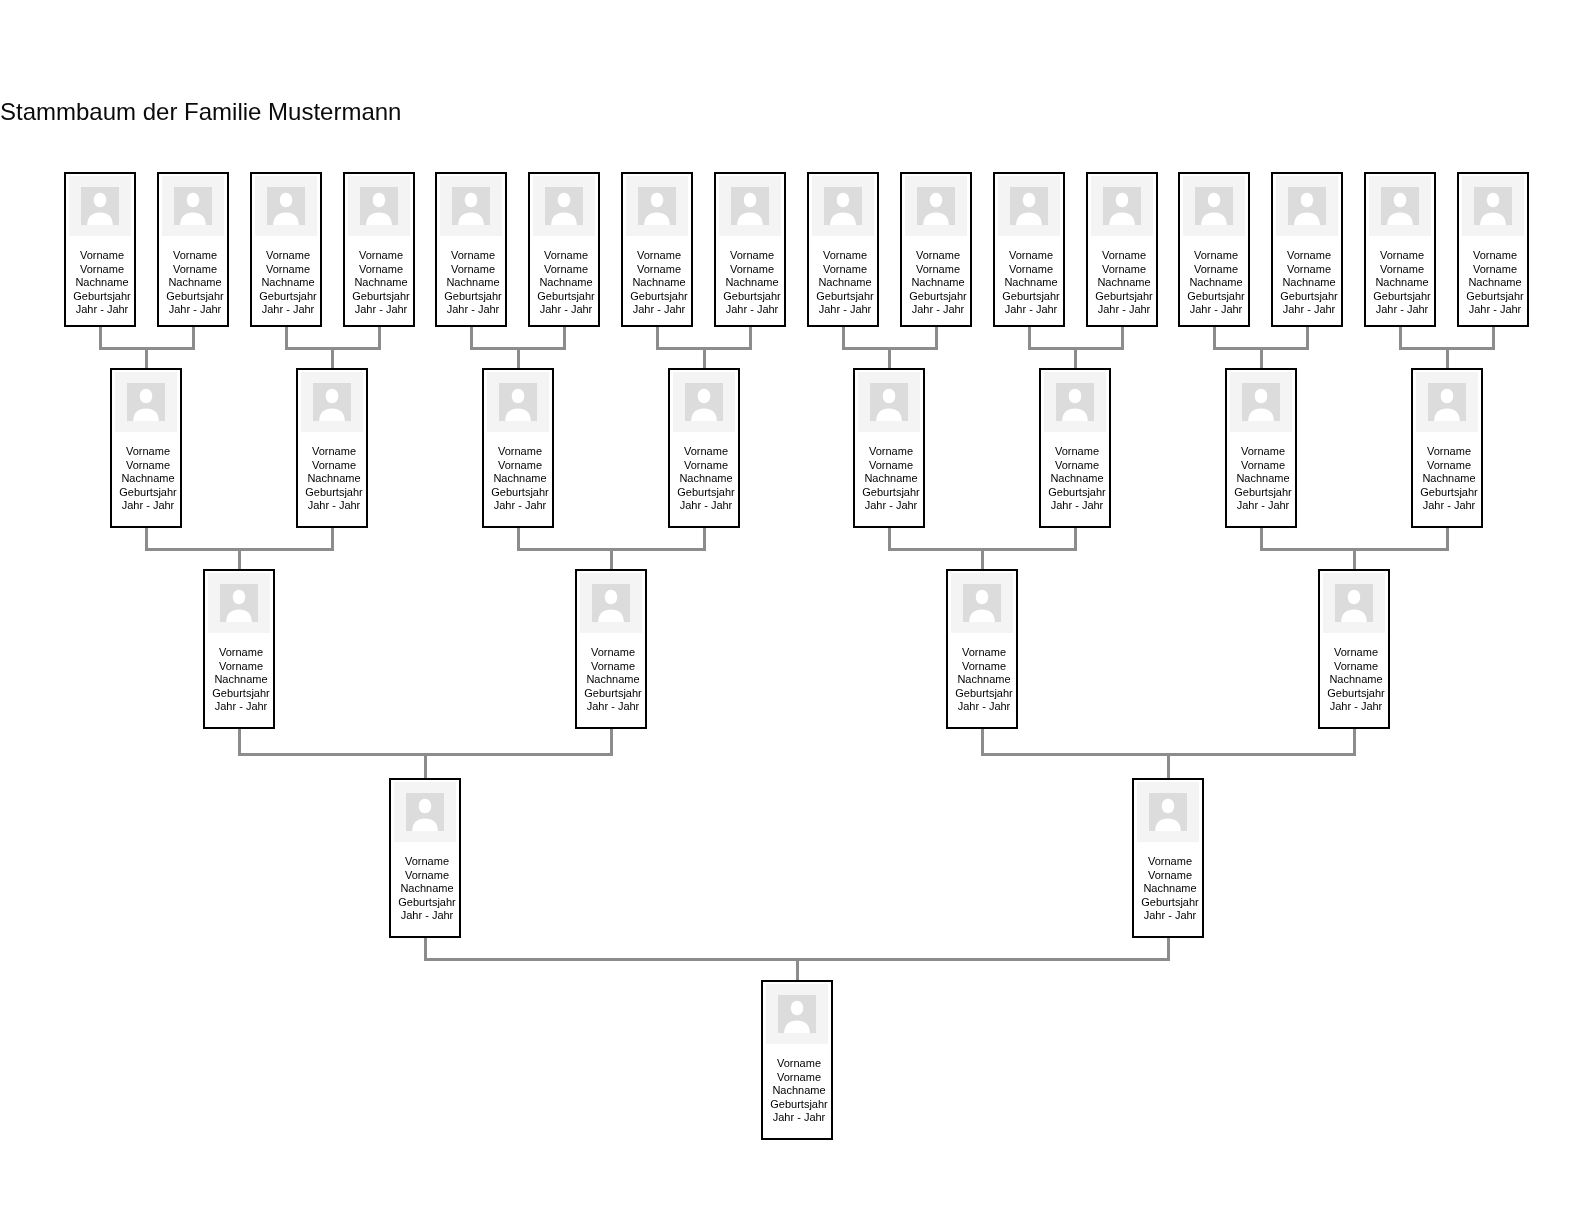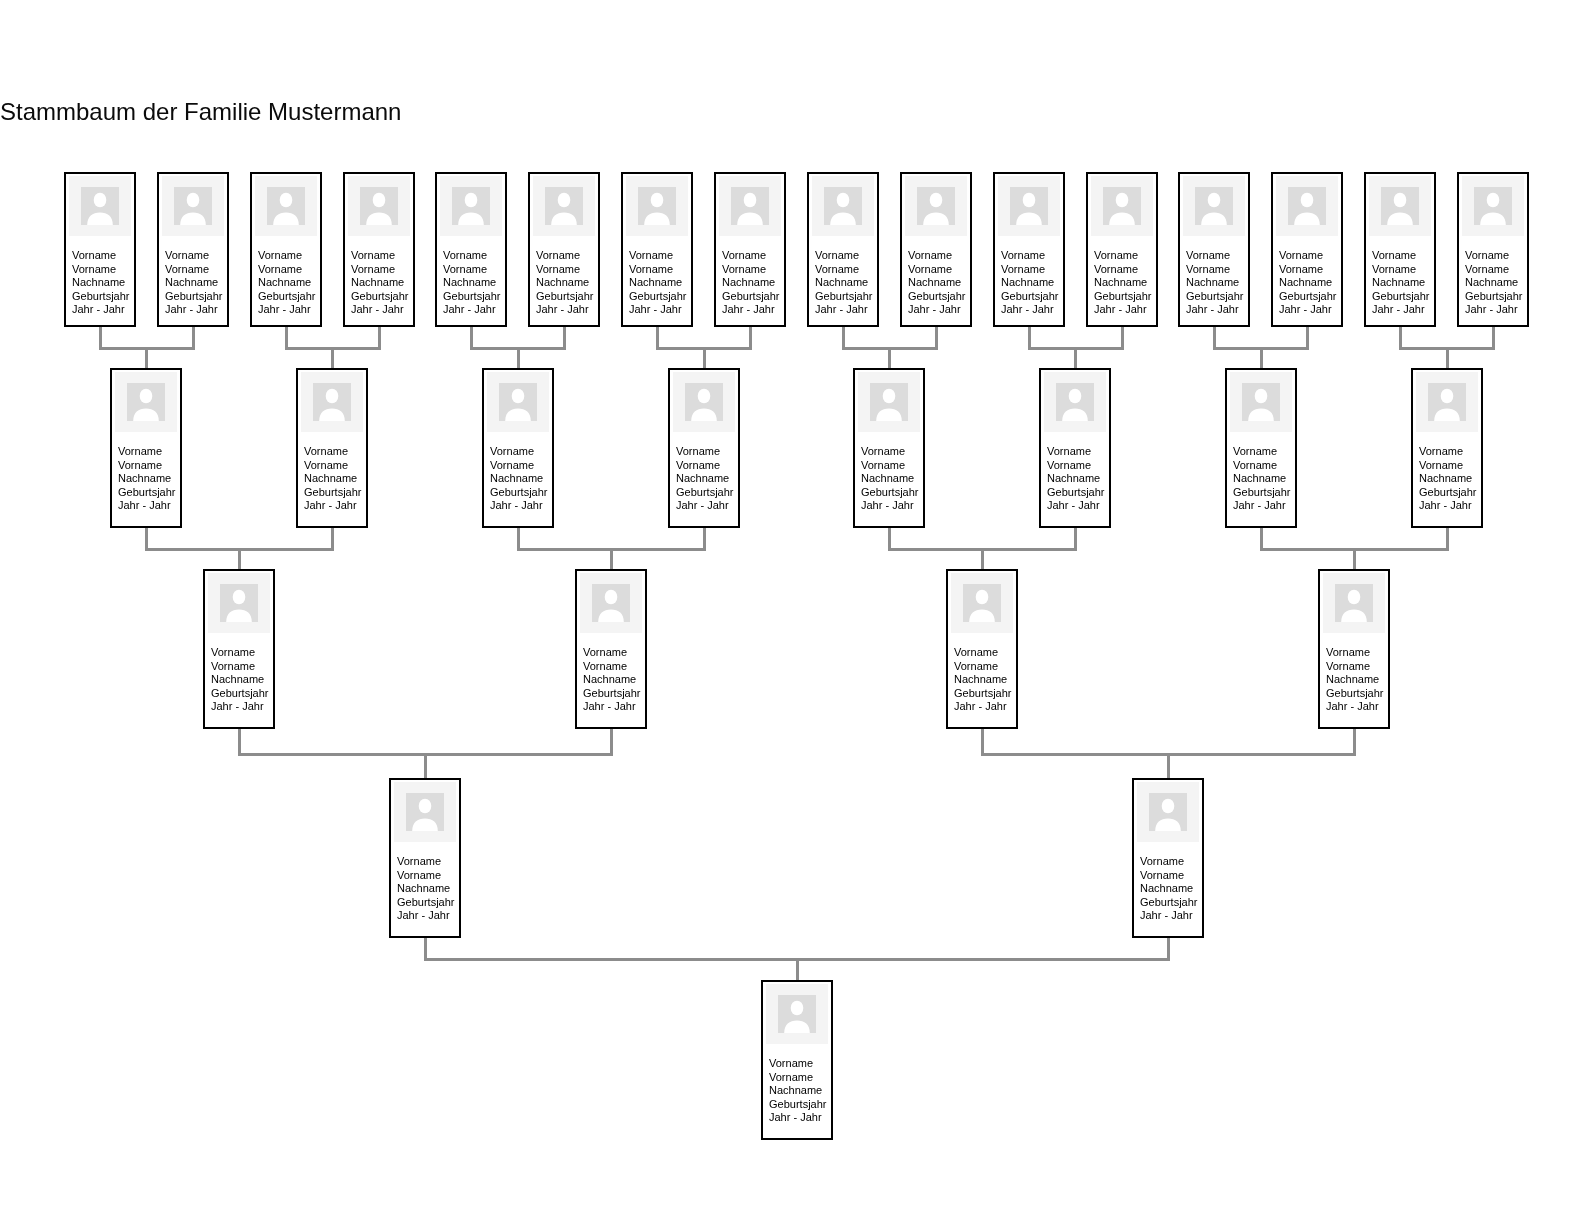--- a/index.html
+++ b/index.html
@@ -61,20 +61,21 @@
   }
   .photo-square svg{display:block;}
   .sil{fill:var(--silhouette);}
   .card-lines{
     margin-top:13px;
     padding:0 2px 0 6px;
     font-size:11px;
     line-height:13.6px;
     color:var(--text);
     white-space:nowrap;
+    text-align:center;
   }
 </style>
 </head>
 <body>
 
 <div class="canvas">
   <h1 class="title">Stammbaum der Familie Mustermann</h1>
   <svg id="connectors" class="connectors" width="1584" height="1224" viewBox="0 0 1584 1224">
       <path d="M100 327V348H193V327M146 348V368M286 327V348H379V327M332 348V368M471 327V348H564V327M518 348V368M657 327V348H750V327M704 348V368M843 327V348H936V327M889 348V368M1029 327V348H1122V327M1075 348V368M1214 327V348H1307V327M1261 348V368M1400 327V348H1493V327M1447 348V368M146 528V549H332V528M239 549V569M518 528V549H704V528M611 549V569M889 528V549H1075V528M982 549V569M1261 528V549H1447V528M1354 549V569M239 729V754H611V729M425 754V778M982 729V754H1354V729M1168 754V778M425 938V959H1168V938M797 959V980" fill="none" stroke="#8c8c8c" stroke-width="3"></path>
     </svg>

